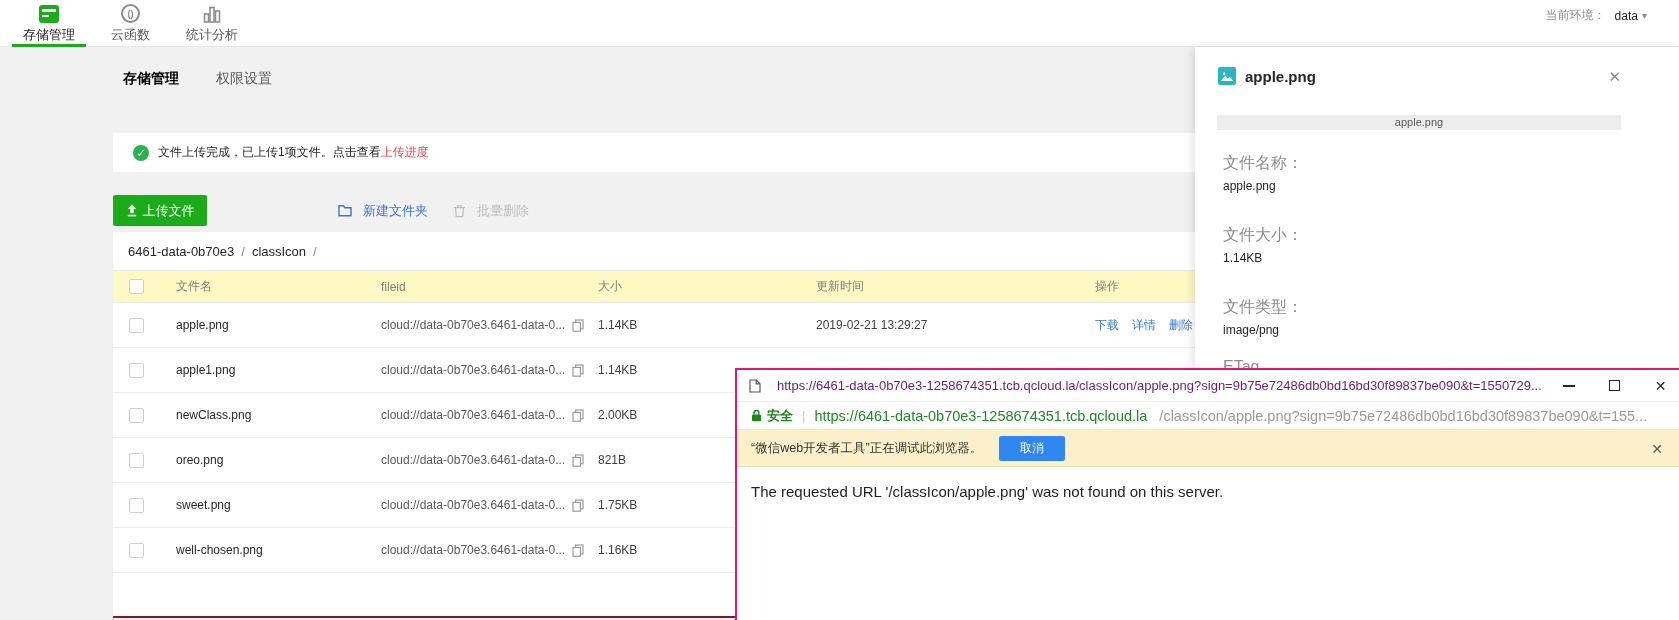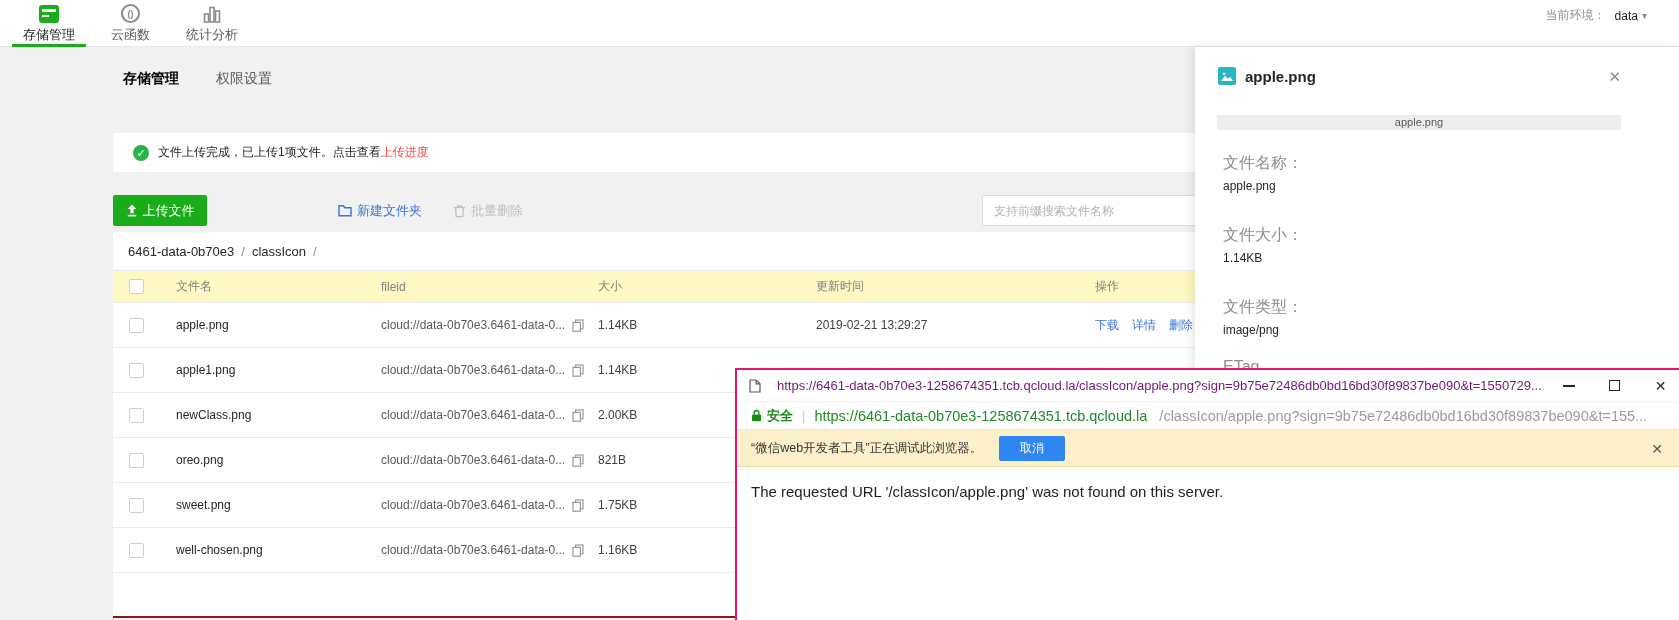--- a/index.html
+++ b/index.html
@@ -28,21 +28,21 @@
 .subtab.active{color:#000;font-weight:bold;}
 
 
 .alert{position:absolute;left:113px;top:133px;width:1097px;height:39px;background:#fff;border-radius:2px;display:flex;align-items:center;padding-left:20px;font-size:12px;color:#262626;z-index:1;}
 .check-circle{width:16px;height:16px;border-radius:50%;background:#28b34b;color:#fff;font-size:11px;line-height:16px;text-align:center;margin-right:9px;flex:none;}
 .link{color:#ef4444;text-decoration:none;cursor:pointer;}
 
 
 .toolbar{position:absolute;left:113px;top:195px;width:1097px;height:31px;z-index:1;}
 .btn-green{position:absolute;left:0;top:0;height:31px;width:94px;background:#1aad19;color:#fff;font-size:13px;border:none;border-radius:2px;display:flex;align-items:center;justify-content:center;gap:5px;cursor:pointer;}
-.tool-link{position:absolute;top:0;height:31px;display:flex;align-items:center;gap:5px;font-size:13px;color:#3b76d6;cursor:pointer;background:none;border:none;}
+.tool-link{position:absolute;top:0;height:31px;display:flex;align-items:center;gap:11px;font-size:13px;color:#3b76d6;cursor:pointer;background:none;border:none;}
 .tool-link.disabled{color:#bfbfbf;cursor:default;}
 .search{position:absolute;left:869px;top:0;width:226px;height:31px;}
 .search input{width:100%;height:100%;border:1px solid #dcdcdc;border-radius:2px;padding:0 11px;font-size:12px;color:#333;outline:none;background:#fff;}
 .search input::placeholder{color:#b3b3b3;}
 
 
 .card{position:absolute;left:113px;top:232px;width:1097px;height:384px;background:#fff;z-index:1;}
 .breadcrumb{height:38px;display:flex;align-items:center;padding-left:15px;font-size:13px;color:#262626;gap:7px;}
 .breadcrumb .sep{color:#8c8c8c;}
 .crumb{cursor:pointer;}
@@ -159,23 +159,20 @@
       <svg width="13" height="14" viewBox="0 0 13 14">
           <g fill="none" stroke="#bfbfbf" stroke-width="1.3">
             <path d="M1 3.5h11"></path>
             <path d="M4.5 3.3V1.8h4v1.5"></path>
             <path d="M2.6 3.7l.6 9h6.6l.6-9"></path>
           </g>
         </svg>
     </span>
     <span>批量删除</span>
   </button>
-  <div class="search">
-    <input type="text" placeholder="支持前缀搜索文件名称" style="">
-  </div>
 </div>
 
 <section class="card">
   <div class="breadcrumb">
     <span class="crumb">6461-data-0b70e3</span>
     <span class="sep">/</span>
     <span class="crumb">classIcon</span>
     <span class="sep">/</span>
   </div>
   <div class="thead">

